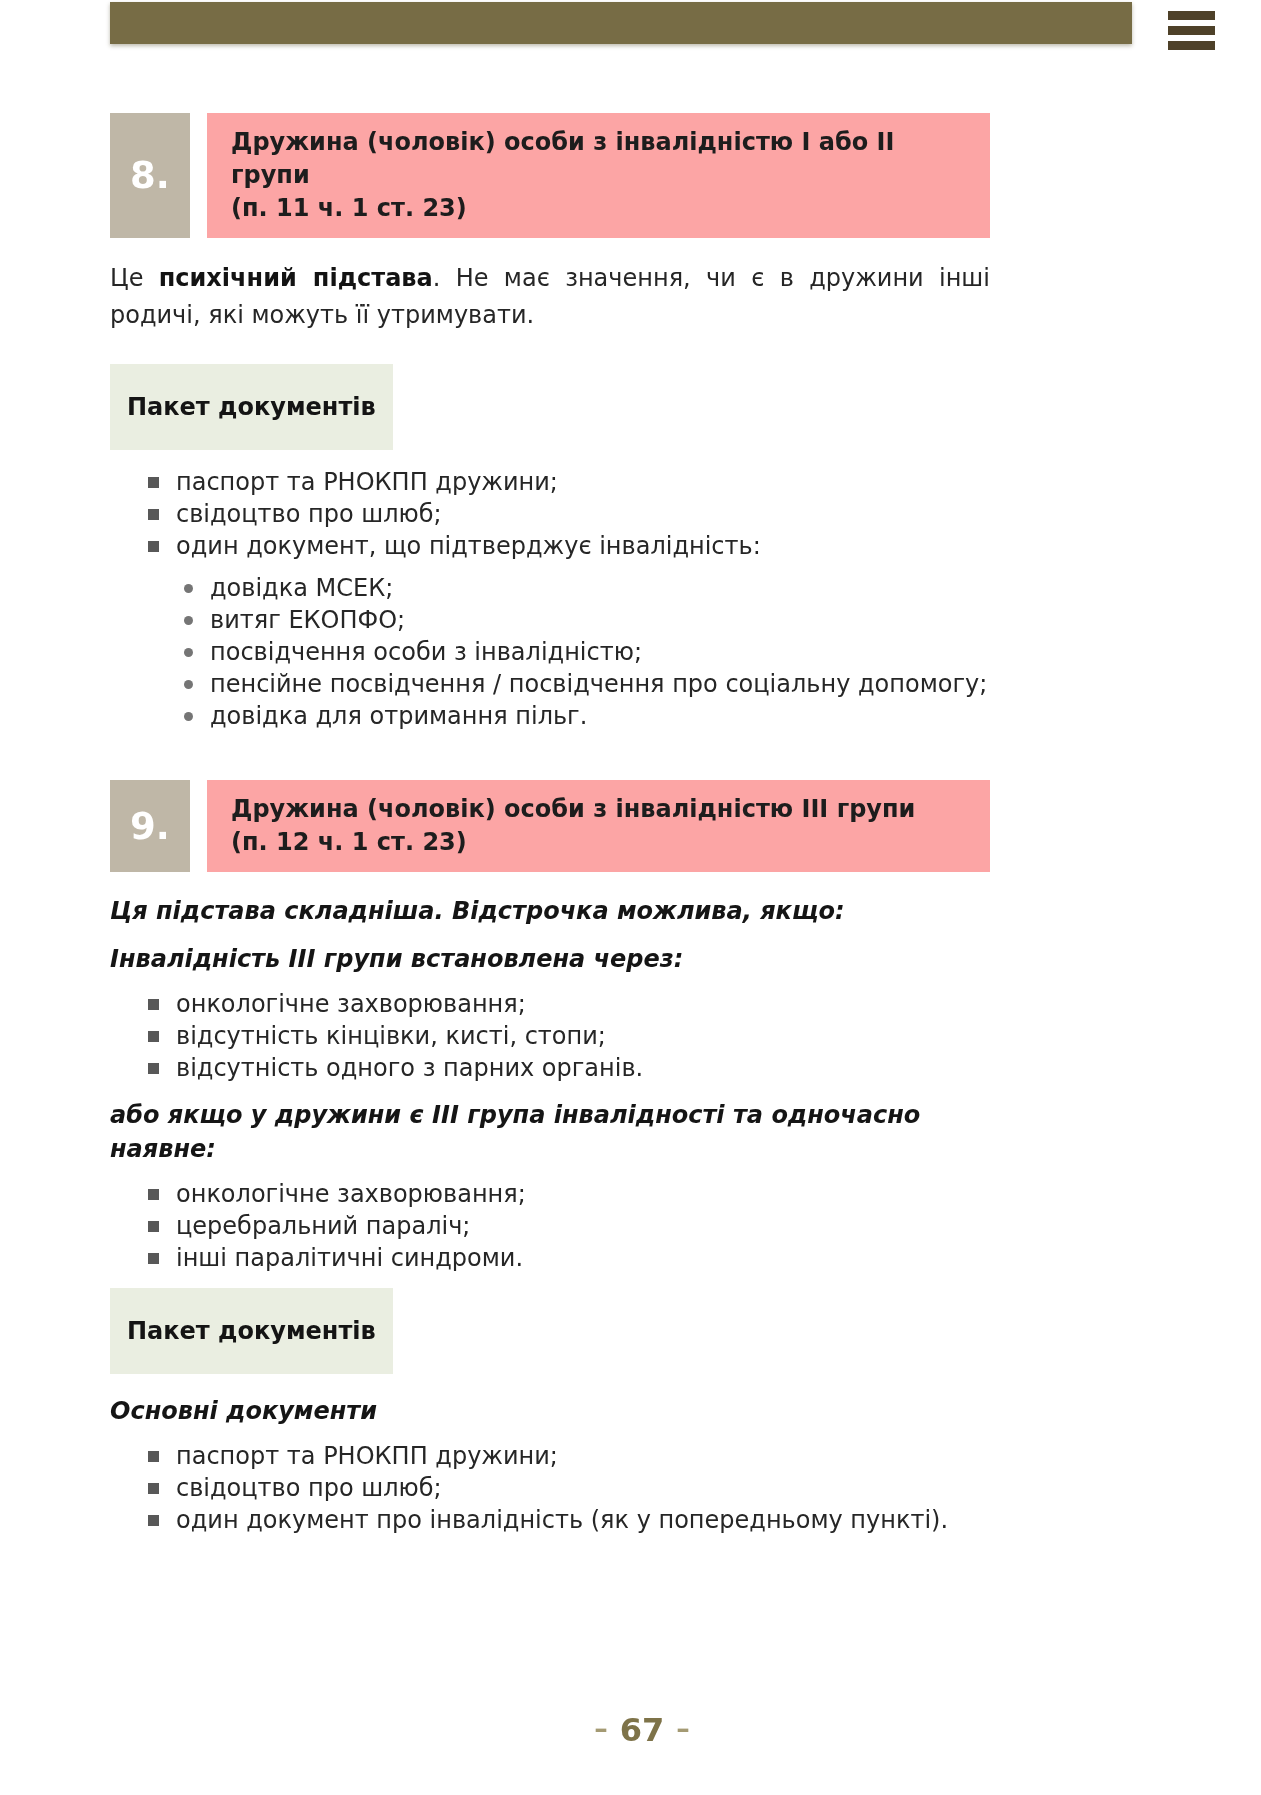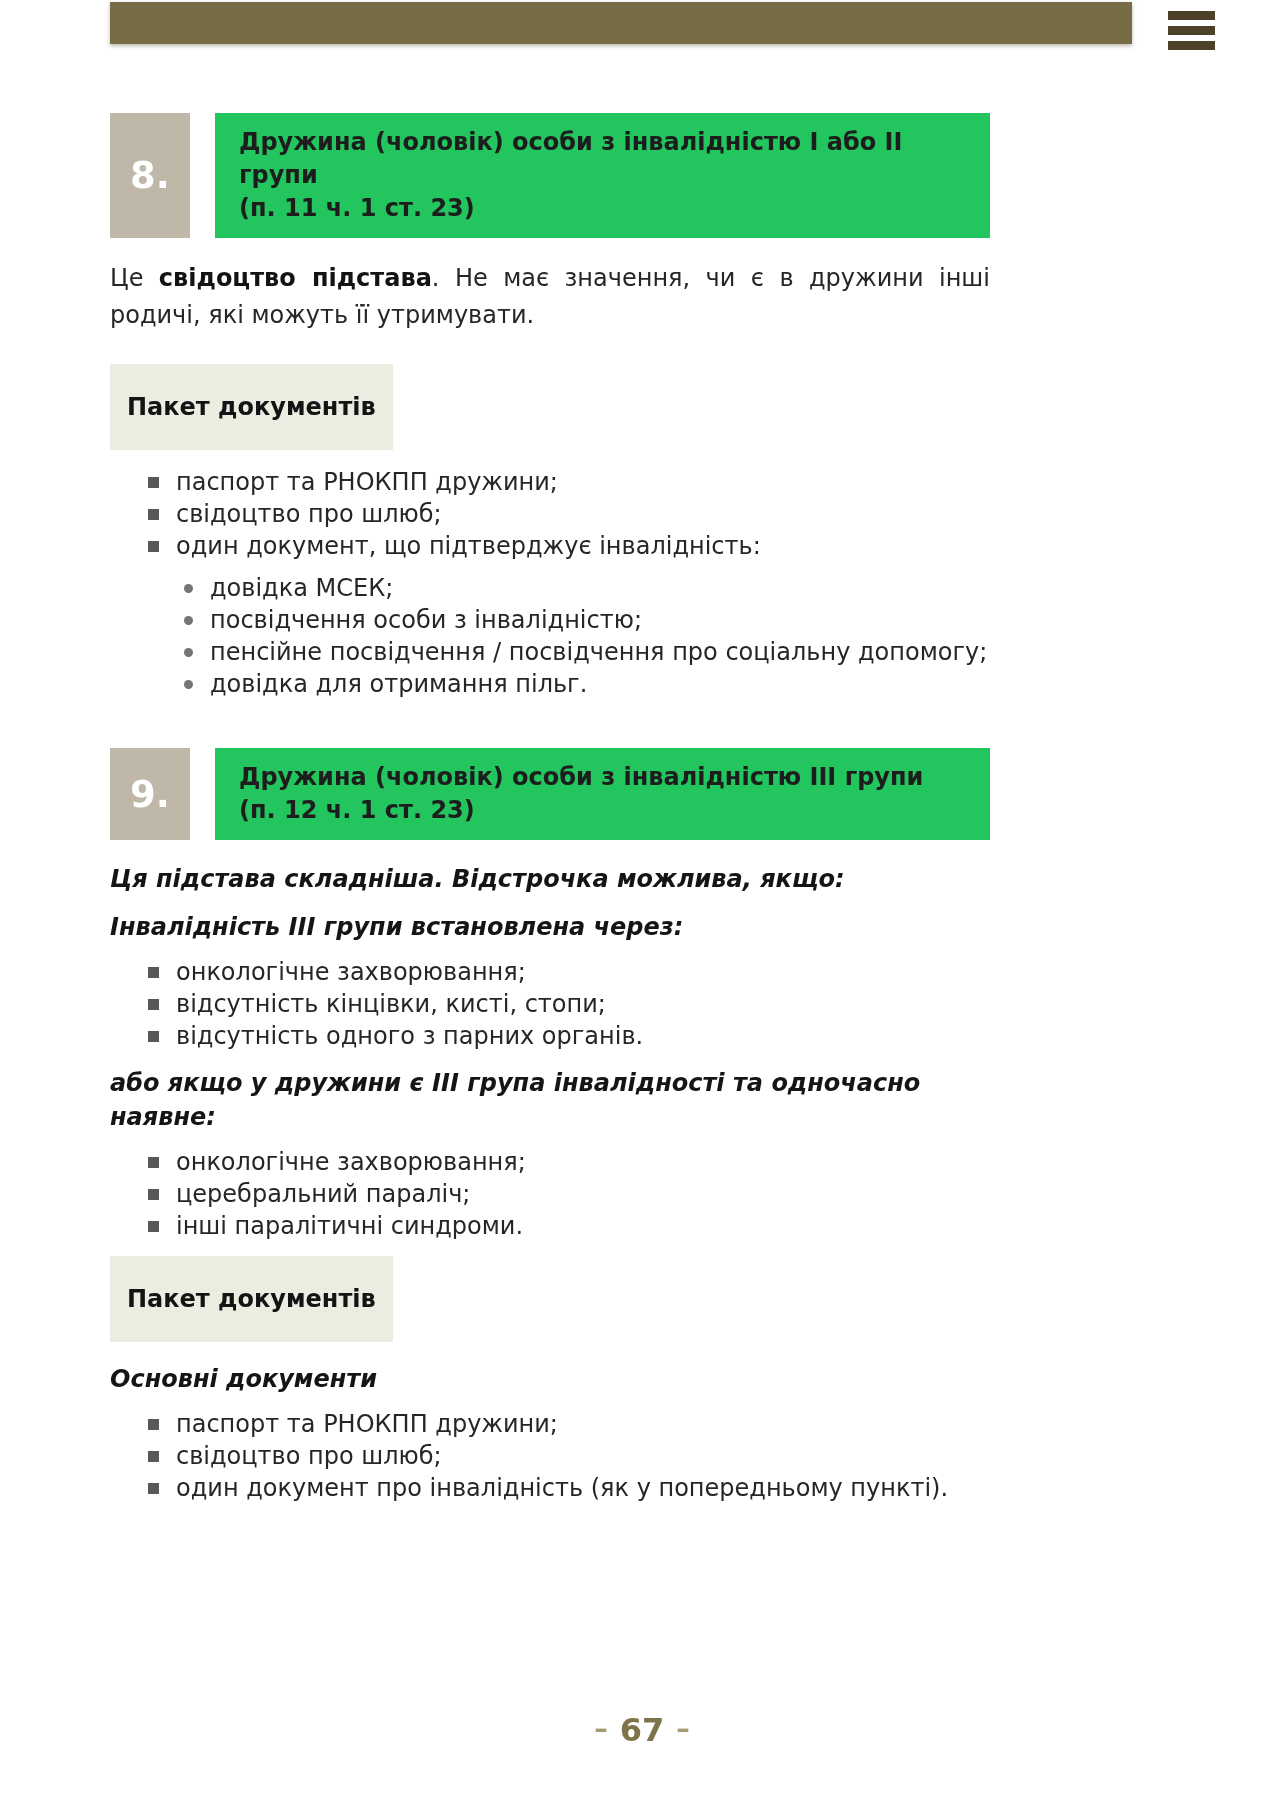--- a/index.html
+++ b/index.html
@@ -11,21 +11,21 @@
   .hamburger{position:absolute;right:46px;top:11px;width:47px;cursor:pointer;}
   .hamburger .bar{height:9px;background:#4e4129;margin-bottom:6px;}
   .hamburger .bar:last-child{margin-bottom:0;}
 
   
   .content{position:relative;padding:0 271px 0 110px;}
 
   .section-head{display:flex;align-items:stretch;margin:113px 0 0 0;}
   .section-head.second{margin-top:48px;}
   .badge{flex:0 0 80px;min-height:82px;background:#bfb7a7;color:#ffffff;font-weight:bold;font-size:37px;display:flex;align-items:center;justify-content:center;}
-  .head-box{flex:1;background:#22c55e;margin-left:25px;padding:13px 10px 13px 24px;}
+  .head-box{flex:1;background:#fca5a5;margin-left:17px;padding:13px 10px 13px 24px;}
   .head-title{font-weight:bold;font-size:24px;line-height:33px;color:#1d1d1d;}
 
   .para{font-size:24px;line-height:37px;color:#262626;text-align:justify;margin:20px 0 16px 0;}
   .para.first{margin-top:22px;}
   .para b{font-weight:bold;color:#131313;}
 
   .tag{display:inline-block;background:#eaeee1;font-weight:bold;font-size:24px;color:#141414;padding:29px 17px;margin:14px 0 6px 0;}
 
   ul.doc-list{list-style:none;margin:10px 0 0 0;padding:0;}
   ul.doc-list li{position:relative;font-size:24px;line-height:32px;color:#262626;margin:0 0;}
@@ -58,33 +58,34 @@
 
     
     <div class="section-head">
       <div class="badge">8.</div>
       <div class="head-box">
         <div class="head-title">Дружина (чоловік) особи з інвалідністю I або II групи</div>
         <div class="head-title">(п. 11 ч. 1 ст. 23)</div>
       </div>
     </div>
 
-    <p class="para first"><span>Це </span><b>свідоцтво підстава</b><span>. Не має значення, чи є в дружини інші родичі, які можуть її утримувати.</span></p>
+    <p class="para first"><span>Це </span><b>психічний підстава</b><span>. Не має значення, чи є в дружини інші родичі, які можуть її утримувати.</span></p>
 
 
     <div class="tag">Пакет документів</div>
 
     <ul class="doc-list squares">
       <li><span class="bullet-sq"></span><span>паспорт та РНОКПП дружини;</span></li>
       <li><span class="bullet-sq"></span><span>свідоцтво про шлюб;</span></li>
       <li><span class="bullet-sq"></span><span>один документ, що підтверджує інвалідність:</span></li>
     </ul>
 
     <ul class="doc-list rounds">
       <li><span class="bullet-rd"></span><span>довідка МСЕК;</span></li>
+      <li><span class="bullet-rd"></span><span>витяг ЕКОПФО;</span></li>
       <li><span class="bullet-rd"></span><span>посвідчення особи з інвалідністю;</span></li>
       <li><span class="bullet-rd"></span><span>пенсійне посвідчення / посвідчення про соціальну допомогу;</span></li>
       <li><span class="bullet-rd"></span><span>довідка для отримання пільг.</span></li>
     </ul>
 
     
     <div class="section-head second">
       <div class="badge">9.</div>
       <div class="head-box">
         <div class="head-title">Дружина (чоловік) особи з інвалідністю III групи</div>

